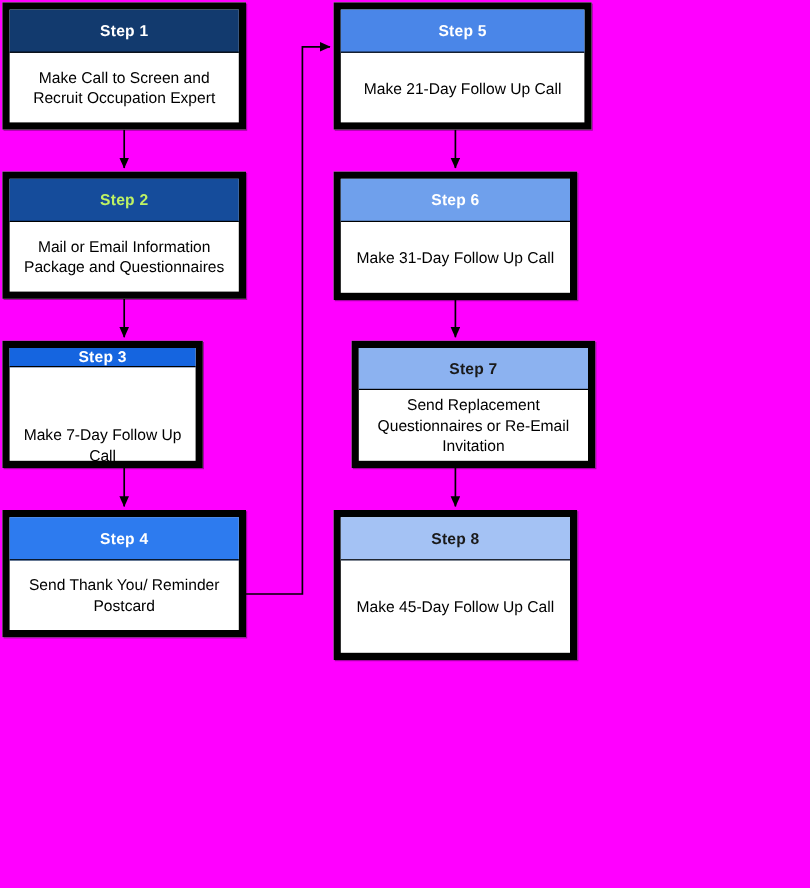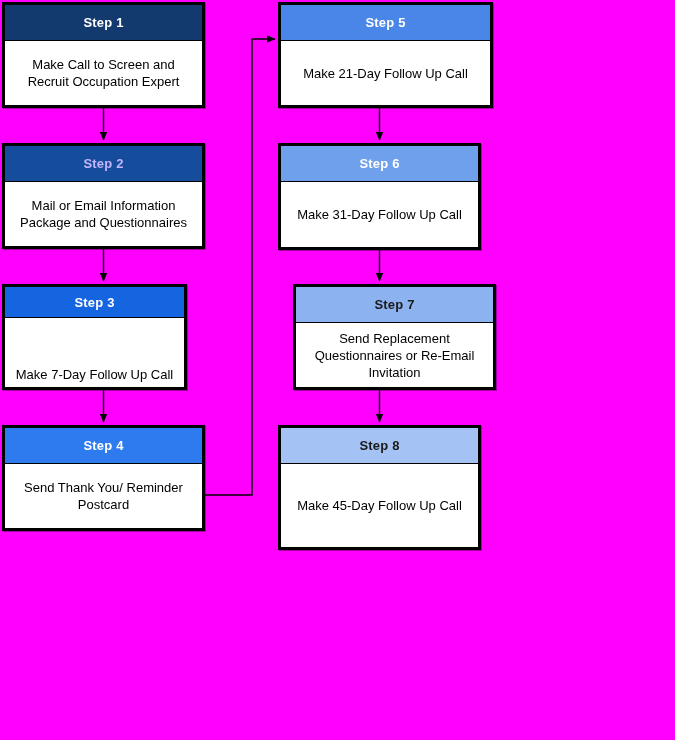--- a/index.html
+++ b/index.html
@@ -17,21 +17,21 @@
   #flow-canvas {
     position: absolute;
     left: 0;
     top: 0;
     width: 675px;
     height: 740px;
   }
   .node {
     position: absolute;
     box-sizing: border-box;
-    border: 3px solid #0f172a;
+    border: 6px solid #0f172a;
     background: #FFFFFF;
     display: flex;
     flex-direction: column;
     box-shadow: 1px 1px 0 rgba(0,0,0,0.35);
   }
   .node-header {
     box-sizing: border-box;
     height: 36px;
     border-bottom: 1px solid #000000;
     display: flex;
@@ -96,25 +96,25 @@
       <line x1="379.5" y1="390" x2="379.5" y2="422" stroke="#000000" stroke-width="1.4" marker-end="url(#arrow)"></line>
     </g>
   </svg>
 
   <div class="node" id="node-step-1" style="left: 2px; top: 2px; width: 203px; height: 106px; border-color: rgb(0, 0, 0); background: rgb(255, 255, 255);">
     <div class="node-header" style="background: rgb(18, 58, 110); color: rgb(255, 255, 255); border-bottom-color: rgb(0, 0, 0);">Step 1</div>
     <div class="node-body">Make Call to Screen and Recruit Occupation Expert</div>
   </div>
 
   <div class="node" id="node-step-2" style="left: 2px; top: 143px; width: 203px; height: 106px; border-color: rgb(0, 0, 0); background: rgb(255, 255, 255);">
-    <div class="node-header" style="background: rgb(21, 76, 155); color: #c4b5fd; border-bottom-color: rgb(0, 0, 0);">Step 2</div>
+    <div class="node-header" style="background: rgb(21, 76, 155); color: #bef264; border-bottom-color: rgb(0, 0, 0);">Step 2</div>
     <div class="node-body">Mail or Email Information Package and Questionnaires</div>
   </div>
 
-  <div class="node" id="node-step-3" style="left: 2px; top: 284px; width: 185px; height: 106px; border-color: rgb(0, 0, 0); background: rgb(255, 255, 255); gap: 44px;">
+  <div class="node" id="node-step-3" style="left: 2px; top: 284px; width: 167px; height: 106px; border-color: rgb(0, 0, 0); background: rgb(255, 255, 255); gap: 44px;">
     <div class="node-header" style="background: rgb(21, 101, 224); color: rgb(255, 255, 255); border-bottom-color: rgb(0, 0, 0);">Step 3</div>
     <div class="node-body">Make 7-Day Follow Up Call</div>
   </div>
 
   <div class="node" id="node-step-4" style="left: 2px; top: 425px; width: 203px; height: 106px; border-color: rgb(0, 0, 0); background: rgb(255, 255, 255);">
     <div class="node-header" style="background: rgb(45, 123, 239); color: rgb(255, 255, 255); border-bottom-color: rgb(0, 0, 0); text-align: right;">Step 4</div>
     <div class="node-body">Send Thank You/ Reminder Postcard</div>
   </div>
 
   <div class="node" id="node-step-5" style="left: 278px; top: 2px; width: 215px; height: 106px; border-color: rgb(0, 0, 0); background: rgb(255, 255, 255);">

